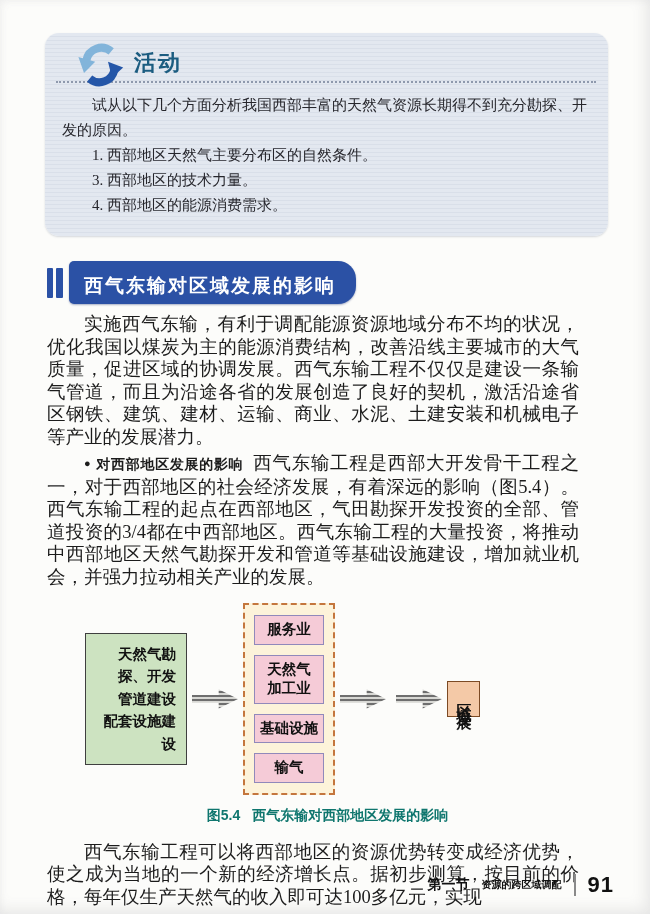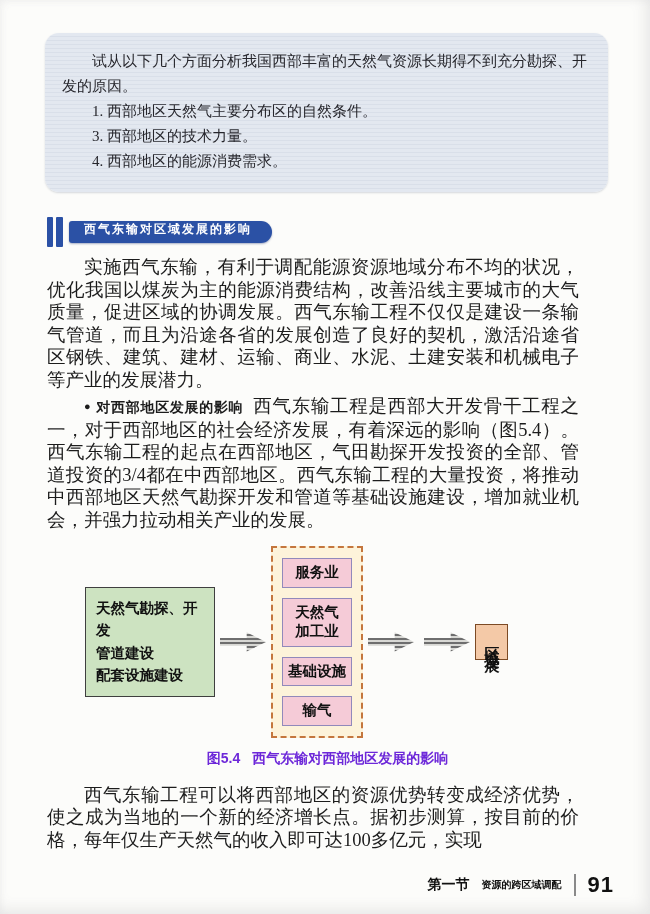--- a/index.html
+++ b/index.html
@@ -41,44 +41,44 @@
   .activity-list { list-style:none; }
   .activity-list .list-item { padding-left:2em; }
 
   
   .section-header { display:flex; align-items:center; margin-top:25px; margin-left:2px; }
   .accent-bar { width:6px; height:30px; background:#2b51a5; margin-right:3px; border-radius:1px; }
   .accent-bar.b2 { width:7px; margin-right:6px; }
   .section-pill {
     background:#2b51a5; color:#ffffff;
     font-family:"Liberation Sans","DejaVu Sans",sans-serif;
-    font-weight:bold; font-size:12px; letter-spacing:2px;
-    padding:0 20px 5px 15px;
+    font-weight:bold; font-size:19px; letter-spacing:2px;
+    padding:12px 20px 5px 15px;
     border-radius:5px 18px 18px 5px;
     box-shadow:0 1px 2px rgba(40,60,120,.4);
   }
 
   
   .body-col { width:532px; margin-left:2px; }
   .para { font-size:18.5px; line-height:22.5px; text-align:justify; text-indent:2em; }
   .para1 { margin-top:9px; }
   .para-bullet { margin-top:4px; }
   .bullet-marker { font-size:11px; vertical-align:2px; margin-right:5px; }
   .bullet-lead {
     font-family:"Liberation Sans","DejaVu Sans",sans-serif;
     font-weight:bold; font-size:14px; margin-right:10px;
   }
   .para3 { margin-top:16px; }
 
   
   .flow-row { display:flex; align-items:center; margin-top:15px; margin-left:40px; }
   .source-box {
     background:#cde3c1; border:1.5px solid #3f3f3f;
-    width:130px; padding:9px 10px;
-    font-size:14.5px; font-weight:600; line-height:1.55; color:#111;
+    width:102px; padding:9px 10px;
+    font-size:14.5px; font-weight:600; line-height:1.55; color:#111;text-align:right;
   }
   .flow-arrow {
     width:46px; height:24px; flex:none; margin:0 5px;
     background:repeating-linear-gradient(180deg,#6e6e6e 0 2px,#d8d8d4 2px 4px);
     clip-path:polygon(0 34%,58% 34%,58% 10%,100% 50%,58% 90%,58% 66%,0 66%);
   }
   .dashed-col {
     border:2px dashed #c4763d; background:#fdf3da;
     padding:10px 9px; display:flex; flex-direction:column; gap:10px;
     min-height:164px; justify-content:center;
@@ -91,21 +91,21 @@
   }
   .result-box {
     writing-mode:vertical-rl;
     background:#f4c9a7; border:1.5px solid #7c4a24;
     padding:9px 6px; font-size:15px; font-weight:600;
     letter-spacing:4px; color:#111;
   }
   .figure-caption {
     margin-top:12px; text-align:center;
     font-family:"Liberation Sans","DejaVu Sans",sans-serif;
-    font-weight:bold; font-size:14px; color:#6d28d9;
+    font-weight:bold; font-size:14px; color:#0f766e;
   }
   .figure-caption .fig-label { margin-right:12px; }
 
   
   .footer {
     position:absolute; right:36px; bottom:16px;
     display:flex; align-items:center;
     font-family:"Liberation Sans","DejaVu Sans",sans-serif;
     font-weight:bold; color:#111;
   }
@@ -114,20 +114,32 @@
   .footer .divider { width:2px; height:22px; background:#8a8a8a; margin:0 12px; }
   .footer .pagenum { font-size:22px; letter-spacing:1px; }
 </style>
 </head>
 <body>
 
 <div class="page">
   <div class="content">
 
     <div class="activity-panel">
+      <div class="activity-header">
+        <div class="activity-dots"></div>
+        <span class="activity-icon">
+          <svg viewBox="0 0 60 60" width="48" height="48" aria-hidden="true">
+            <path d="M44 13 A 19 19 0 0 0 13 24" fill="none" stroke="#82b4da" stroke-width="10"></path>
+            <polygon points="3,20 24,26 10,40" fill="#82b4da"></polygon>
+            <path d="M17 47 A 19 19 0 0 0 48 36" fill="none" stroke="#2456a8" stroke-width="10"></path>
+            <polygon points="40,26 59,33 45,46" fill="#2456a8"></polygon>
+          </svg>
+        </span>
+        <span class="activity-title">活动</span>
+      </div>
       <div class="activity-body">
         <p class="activity-intro">试从以下几个方面分析我国西部丰富的天然气资源长期得不到充分勘探、开发的原因。</p>
         <ul class="activity-list">
 
         <li class="list-item">1. 西部地区天然气主要分布区的自然条件。</li>
             <li class="list-item">3. 西部地区的技术力量。</li>
             <li class="list-item">4. 西部地区的能源消费需求。</li>
           </ul>
       </div>
     </div>

